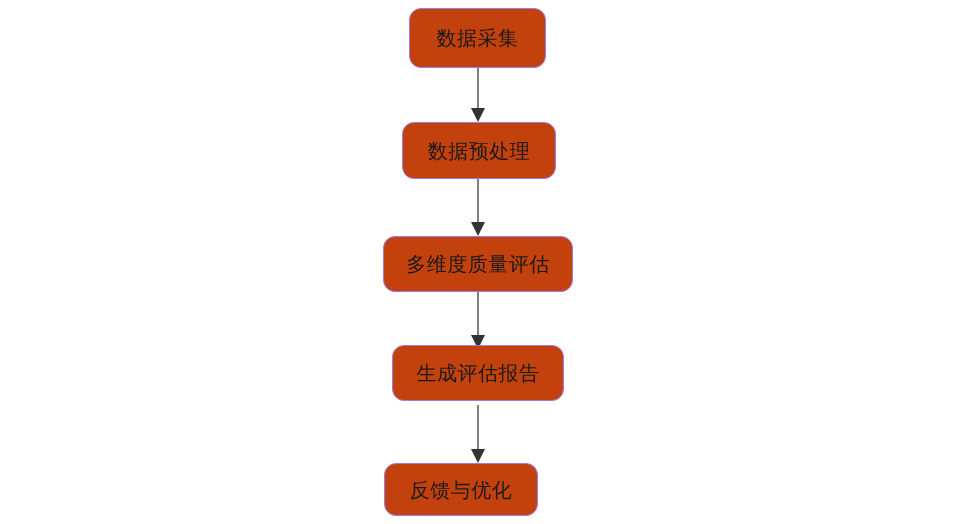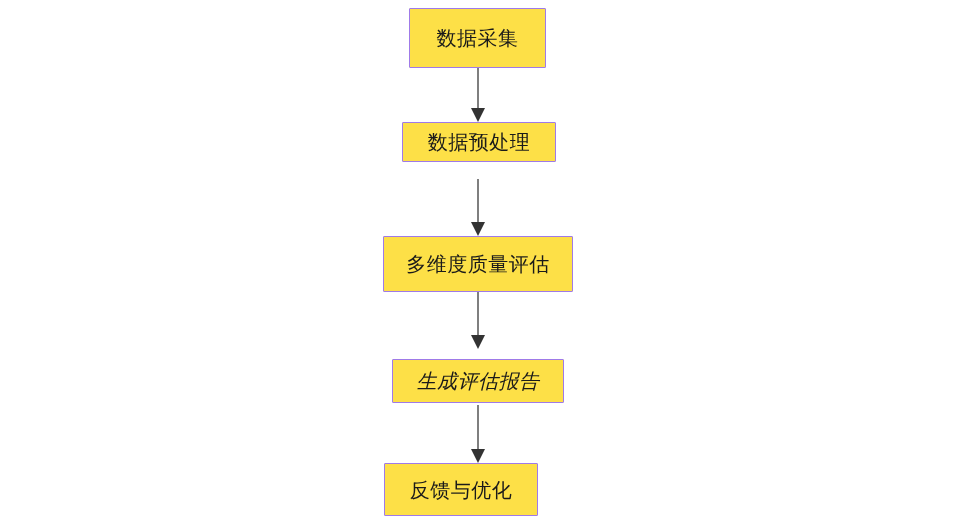--- a/index.html
+++ b/index.html
@@ -13,26 +13,26 @@
   #flowchart-canvas {
     position: relative;
     width: 960px;
     height: 524px;
     background: #ffffff;
     overflow: hidden;
   }
   .flow-node {
     position: absolute;
     box-sizing: border-box;
-    background: #fde047;
+    background: #c2410c;
     border: 1.4px solid #9f7ae8;
     display: flex;
     align-items: center;
     justify-content: center;
-    border-radius: 1px;
+    border-radius: 12px;
   }
   .flow-node-label {
     font-size: 20px;
     line-height: 1;
     color: #1a1a1a;
     letter-spacing: 0.5px;
     white-space: nowrap;
     font-family: "Liberation Sans", "DejaVu Sans", sans-serif;
   }
   .flow-edge {
@@ -71,29 +71,29 @@
 
   <svg class="flow-edge" style="left:448px; top:397px; width:60px; height:76px;" viewBox="0 0 60 76">
     <line class="edge-line" x1="30" y1="8" x2="30" y2="57"></line>
     <polygon class="edge-arrowhead" points="30,66 23,52 37,52"></polygon>
   </svg>
 
   <div class="flow-node" style="left:409px; top:8px; width:137px; height:60px;">
     <span class="flow-node-label">数据采集</span>
   </div>
 
-  <div class="flow-node" style="left:402px; top:122px; width:154px; height:40px;">
+  <div class="flow-node" style="left:402px; top:122px; width:154px; height:57px;">
     <span class="flow-node-label">数据预处理</span>
   </div>
 
   <div class="flow-node" style="left:383px; top:236px; width:190px; height:56px;justify-content:center;">
     <span class="flow-node-label">多维度质量评估</span>
   </div>
 
-  <div class="flow-node" style="left:392px; top:359px; width:172px; height:44px;font-style:italic;">
+  <div class="flow-node" style="left:392px; top:345px; width:172px; height:56px;">
     <span class="flow-node-label">生成评估报告</span>
   </div>
 
   <div class="flow-node" style="left:384px; top:463px; width:154px; height:53px;">
     <span class="flow-node-label">反馈与优化</span>
   </div>
 
 </div>
 
 </body></html>

